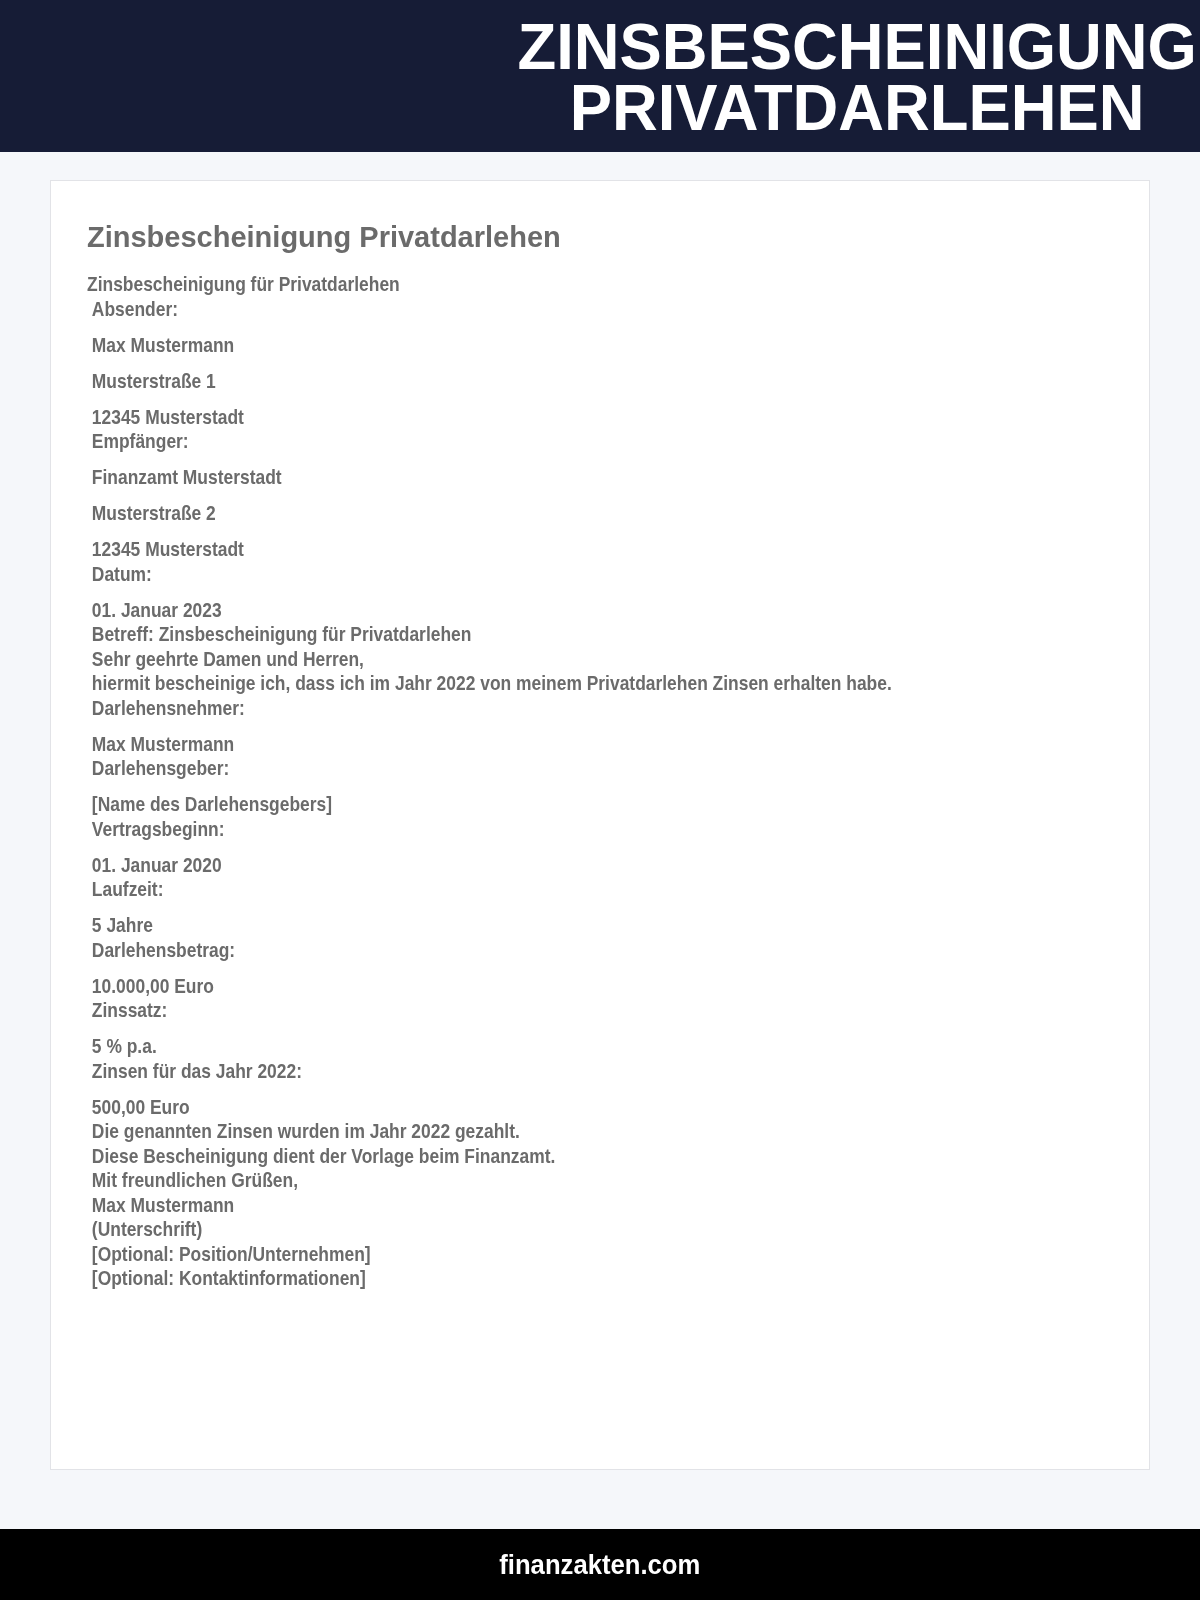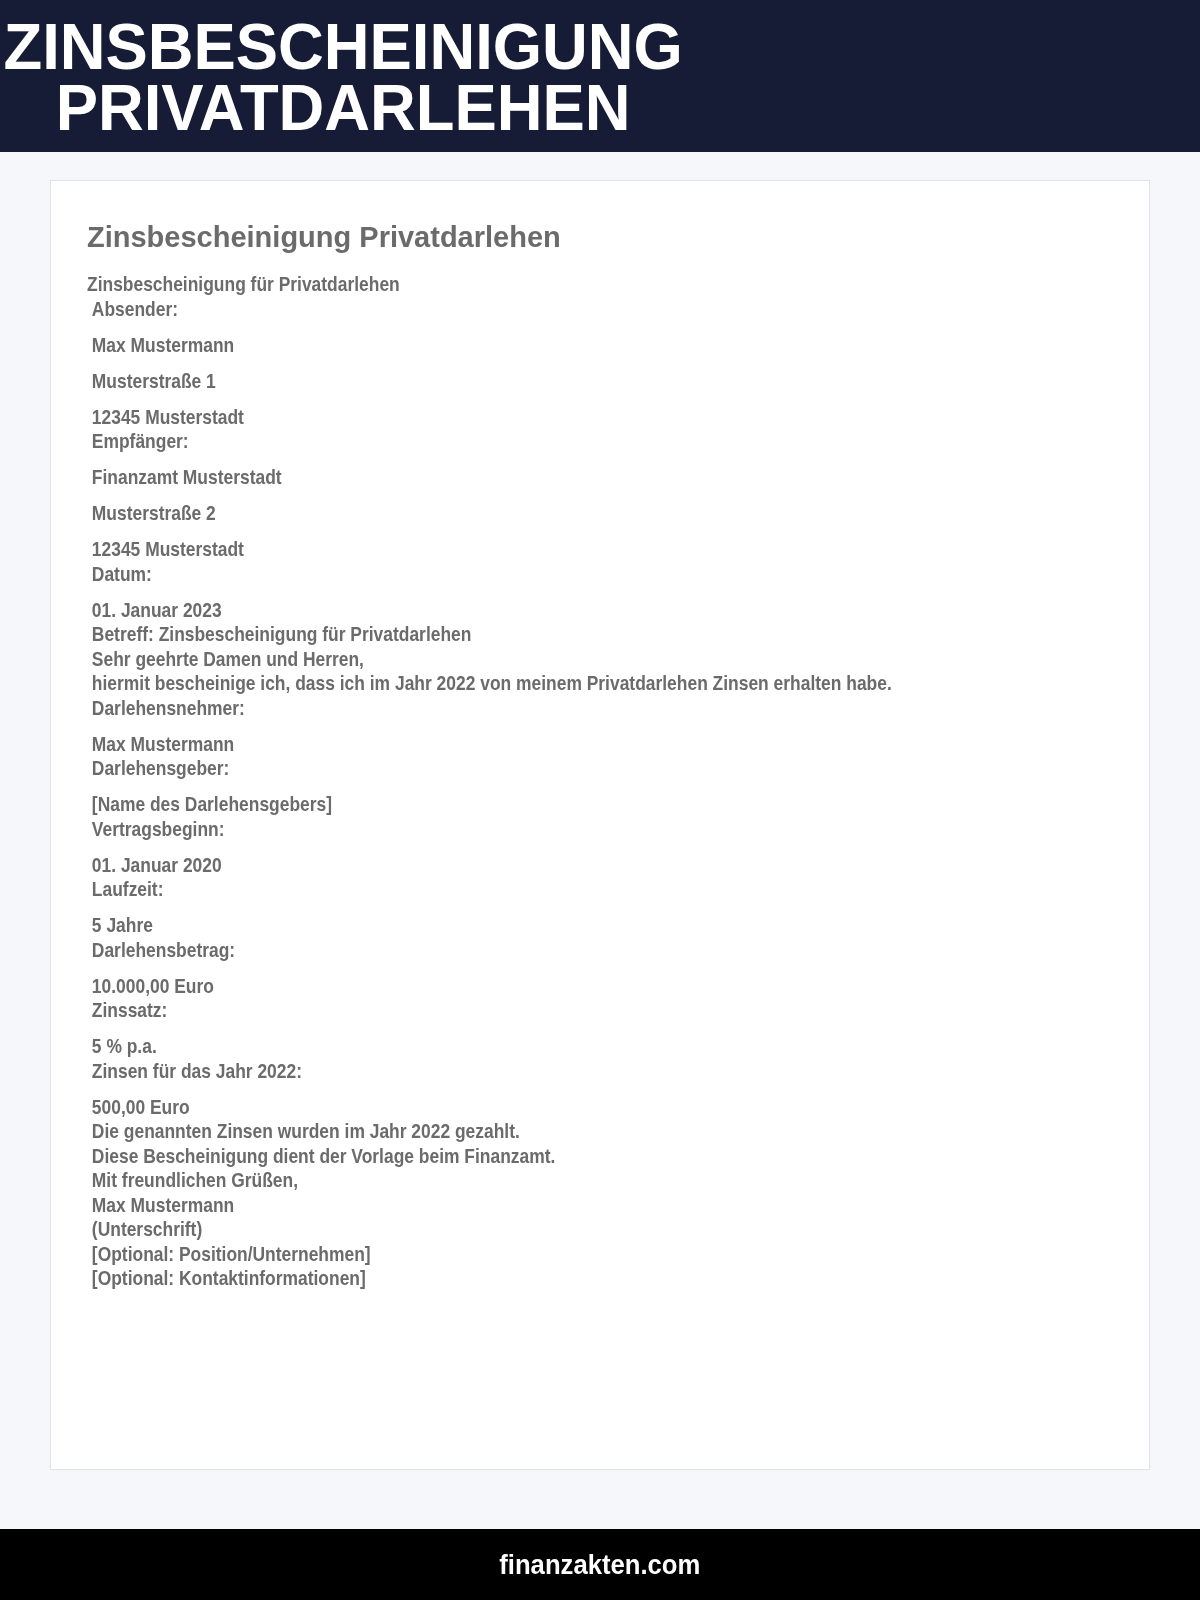--- a/index.html
+++ b/index.html
@@ -14,21 +14,21 @@
     font-family: "Liberation Sans", sans-serif;
     overflow: hidden;
   }
 
   
   .banner {
     height: 152px;
     background: #161c36;
     display: flex;
     align-items: center;
-    justify-content: flex-start;
+    justify-content: flex-end;
     padding-top: 4px;
     box-sizing: border-box;
   }
   .banner-title {
     color: #ffffff;
     font-size: 64px;
     font-weight: bold;
     line-height: 0.95;
     text-align: center;
     white-space: pre-line;

